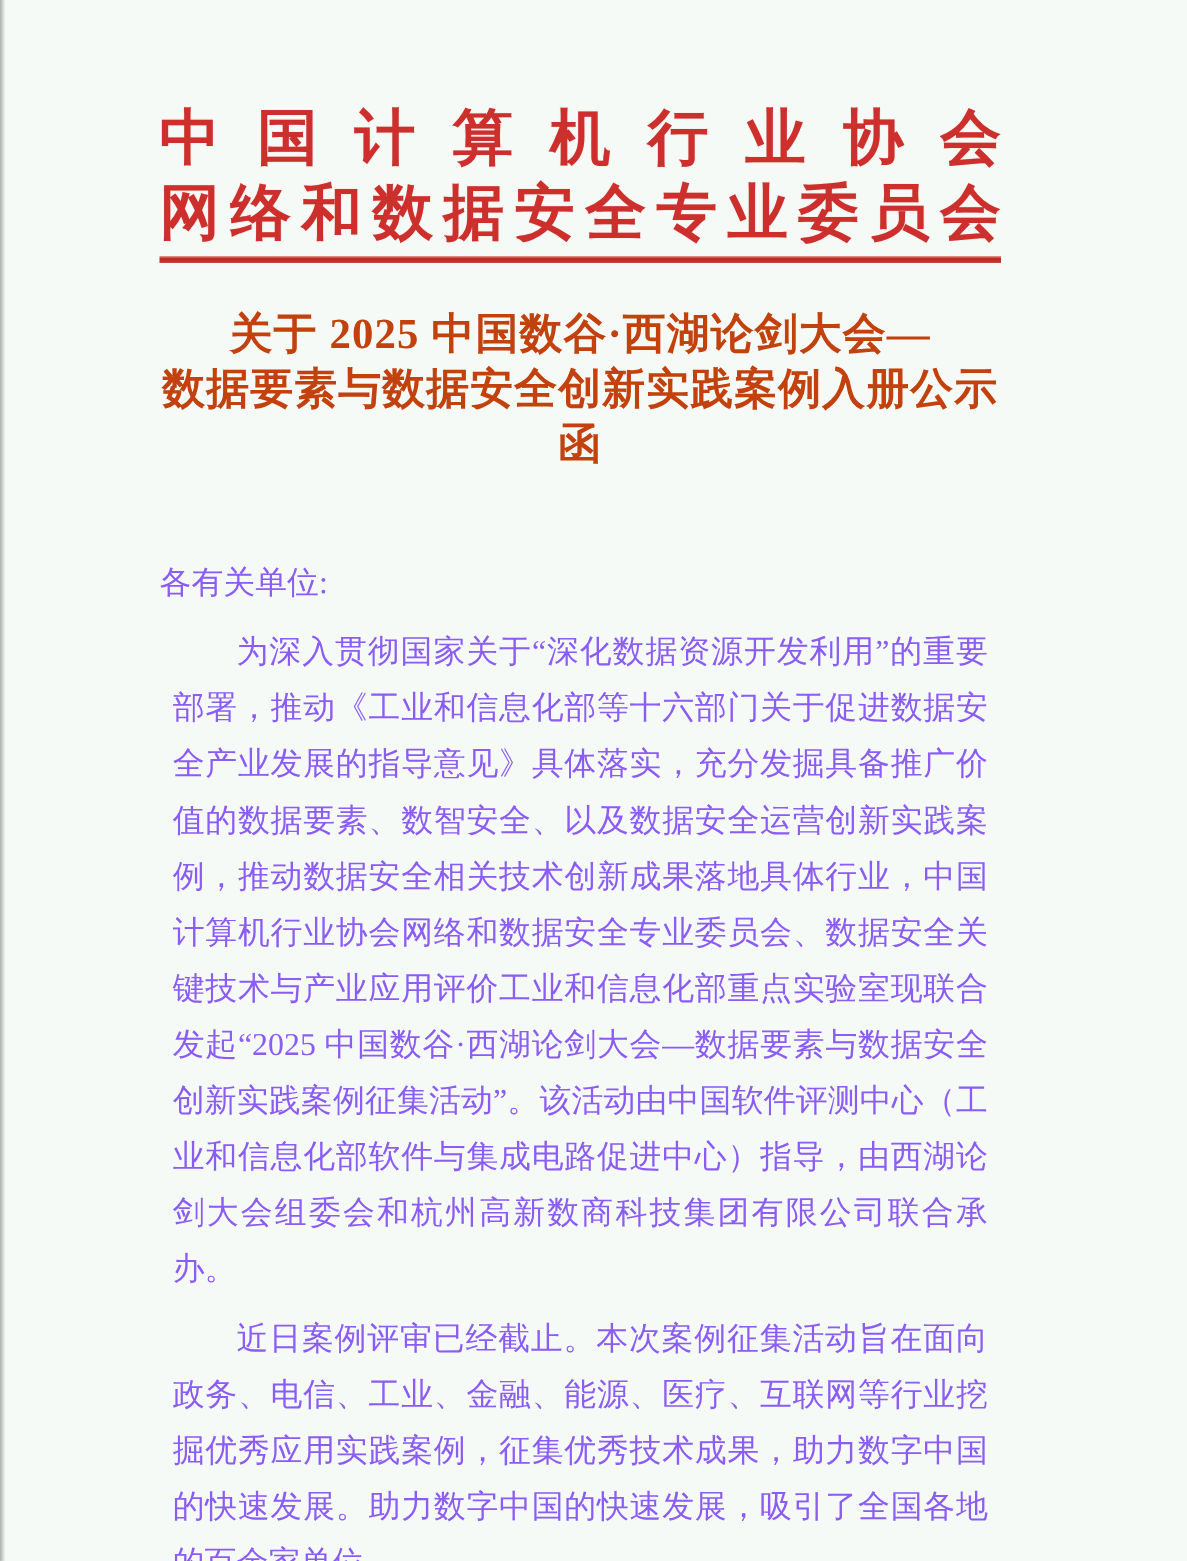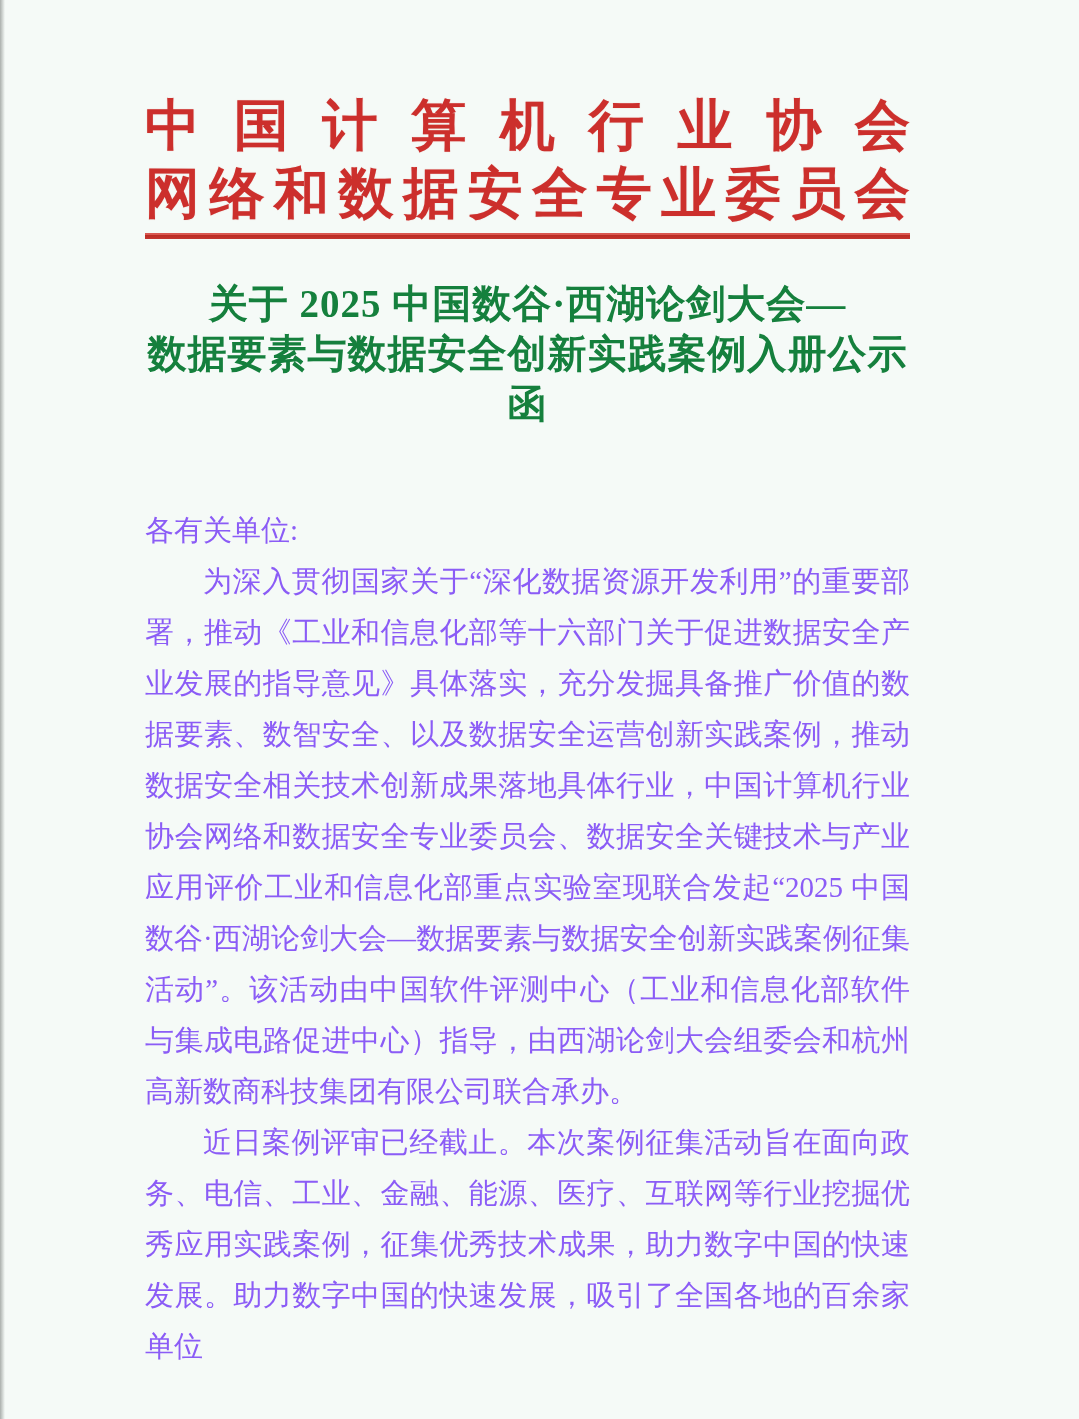--- a/index.html
+++ b/index.html
@@ -51,37 +51,37 @@
     height: 6px;
     background: linear-gradient(to bottom, #d95750 0%, #d95750 25%, #b8291f 25%, #c33530 100%);
   }
   
   .doc-title {
     margin: 40px 0 0 0;
     text-align: center;
     font-size: 39px;
     line-height: 50px;
     font-weight: 700;
-    color: #15803d;
+    color: #c2410c;
     letter-spacing: 1px;
   }
   .title-line { display: block; }
   
   .doc-body {
     margin-top: 76px;
     font-size: 29px;
     line-height: 51px;
     color: #8b5cf6;
     text-align: justify;
   }
   .salutation {
     margin: 0;
   }
   .para {
-    margin: 0;
+    margin: 12px;
     text-indent: 2em;
   }
 </style>
 </head>
 <body>
 
 <div class="page">
   <div class="content">
 
     <div class="letterhead">

